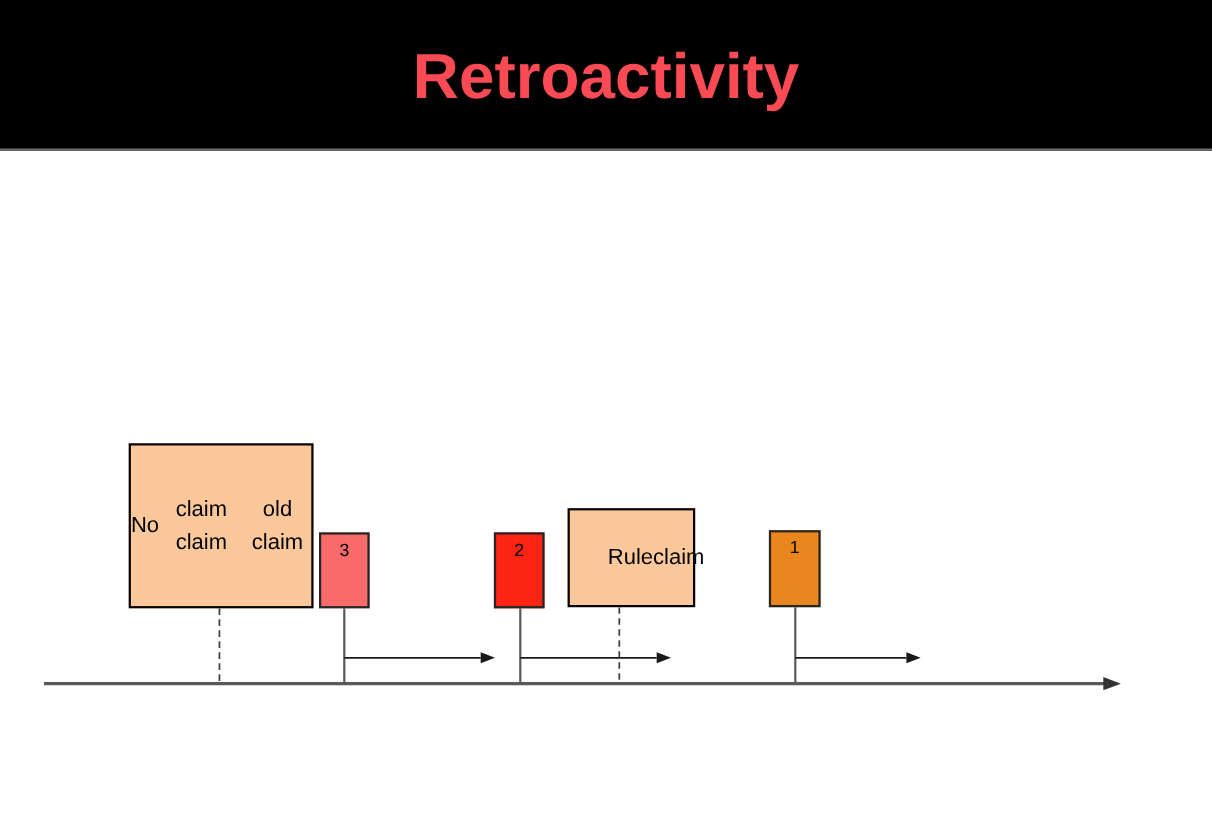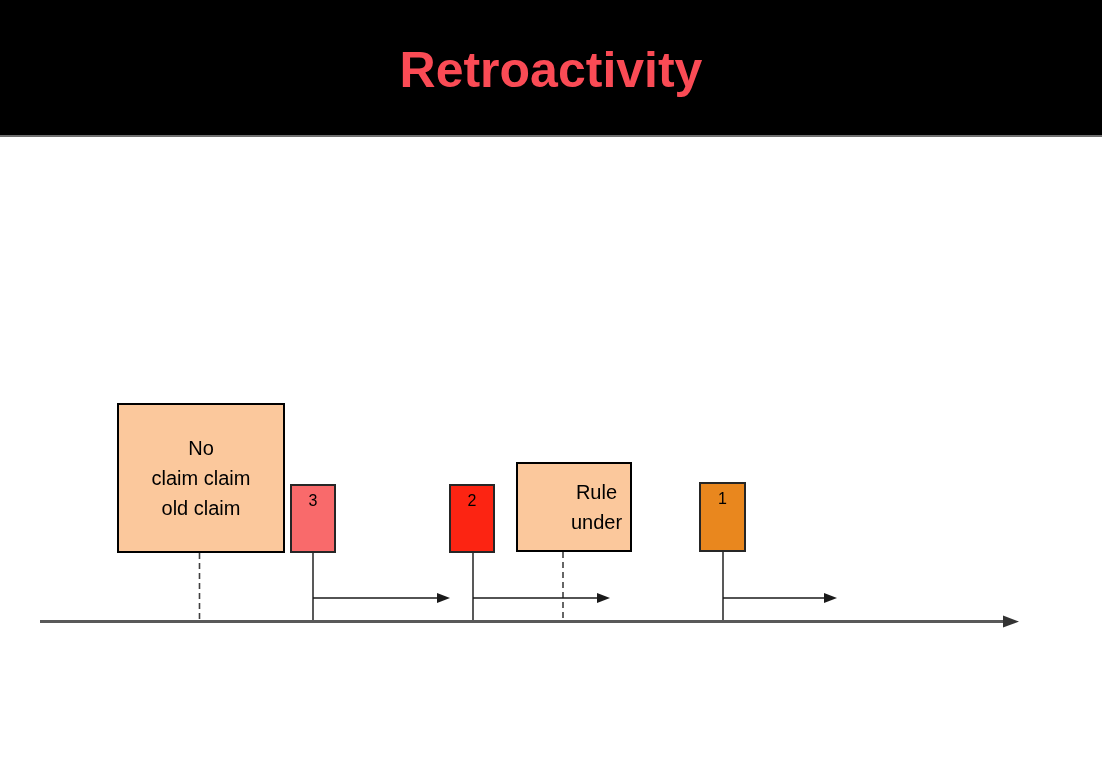--- a/index.html
+++ b/index.html
@@ -17,40 +17,39 @@
     position: absolute;
     left: 0; top: 0;
     width: 1102px; height: 137px;
     background: #000000;
     border-bottom: 2px solid #6e6e6e;
     display: flex;
     align-items: center;
     justify-content: center;
   }
   .title {
-    font-size: 50px;
+    font-size: 58px;
     font-weight: bold;
     letter-spacing: 0px;
     margin-top: 4px;
   }
 
   
   .lines-layer {
     position: absolute;
     left: 0; top: 0;
     width: 1102px; height: 760px;
     pointer-events: none;
   }
 
   
   .ann-box {
     position: absolute;
     border: 2px solid #000000;
     display: flex;
-    flex-direction: column;
     align-items: center;
     justify-content: center;
     text-align: center;
     color: #000000;
     font-size: 20px;
     line-height: 30px;
   }
   .ann-box.no-claim  { left: 117px; top: 403px; width: 168px; height: 150px; }
   .ann-box.rule-change { left: 516px; top: 462px; width: 116px; height: 90px; padding-left: 45px; }
 
@@ -101,21 +100,21 @@
   </svg>
 
   <div class="ann-box no-claim" style="background: rgb(251, 200, 156);">
     <div>No</div>
     <div>claim claim</div>
     <div>old claim</div>
   </div>
 
   <div class="ann-box rule-change" style="background: rgb(251, 200, 156);">
     <div>Rule</div>
-    <div>under</div>
+    <div>claim</div>
   </div>
 
   <div class="event-box e3" style="background: rgb(249, 106, 107);">
     <span>3</span>
   </div>
 
   <div class="event-box e2" style="background: rgb(252, 36, 18);">
     <span>2</span>
   </div>
 

